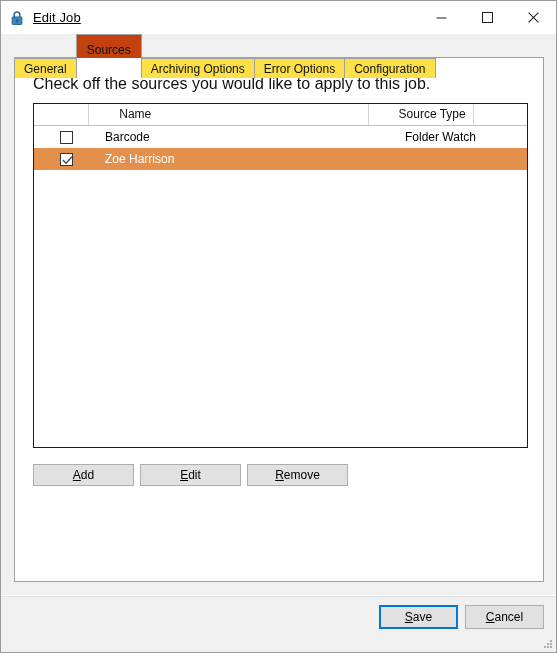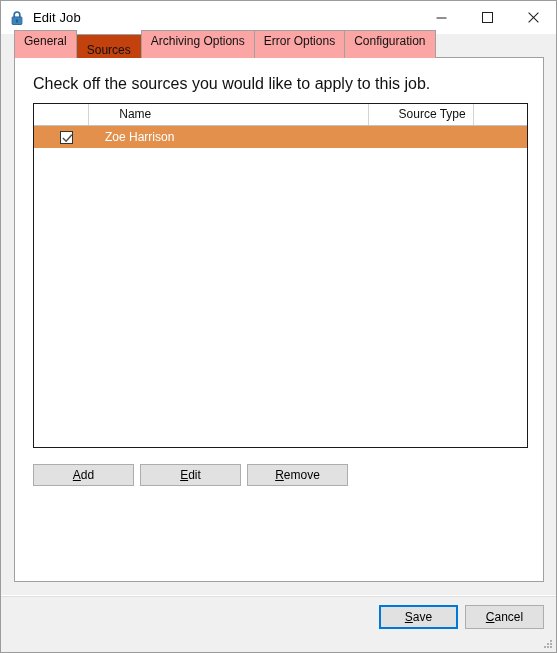--- a/index.html
+++ b/index.html
@@ -31,20 +31,21 @@
   }
 
   
   .titlebar {
     height: 33px;
     background: #ffffff;
     display: flex;
     align-items: center;
     flex: none;
     position: relative;
+    text-decoration: underline;
   }
   .title-left {
     display: flex;
     align-items: center;
     padding-left: 8px;
     gap: 8px;
   }
   .lock-icon {
     width: 16px;
     height: 16px;
@@ -83,34 +84,34 @@
     box-sizing: border-box;
   }
   .tabstrip {
     display: flex;
     align-items: flex-end;
     height: 24px;
     position: relative;
     z-index: 2;
   }
   .tab {
-    height: 28px;
+    height: 20px;
     line-height: 20px;
     padding: 0 9px;
     box-sizing: border-box;
     font-size: 12px;
     color: #111111;
-    background: #fca5a5;
+    background: #fde047;
     border: 1px solid #a0a0a0;
     border-bottom: none;
     margin-right: -1px;
     white-space: nowrap;
     cursor: default;
     position: relative;
-    top: 0;
+    top: 20px;
   }
   .tab.active {
     background: #c2410c;
     height: 24px;
     line-height: 23px;
     top: 0;
     z-index: 3;
     border-color: #a0a0a0;
     padding: 4px 10px;
   }
@@ -348,20 +349,27 @@
 
       <div class="lv-header">
         <div class="lv-th col-check"></div>
         <div class="lv-th col-name">Name</div>
         <div class="lv-th col-type">Source Type</div>
         <div class="lv-th col-pad"></div>
       </div>
 
       <div class="lv-body">
 
+        <div class="lv-row">
+          <div class="lv-cell col-check">
+            <span class="chk"></span>
+          </div>
+          <div class="lv-cell col-name">Barcode</div>
+          <div class="lv-cell col-type">Folder Watch</div>
+        </div>
 
         <div class="lv-row selected">
           <div class="lv-cell col-check">
             <span class="chk">
               <svg width="11" height="11" viewBox="0 0 11 11">
                 <path d="M1.4 5.4 L4.1 8.2 L9.4 2.2" fill="none" stroke="#4a4a4a" stroke-width="1.4" stroke-linecap="square"></path>
               </svg>
             </span>
           </div>
           <div class="lv-cell col-name">Zoe Harrison</div>

